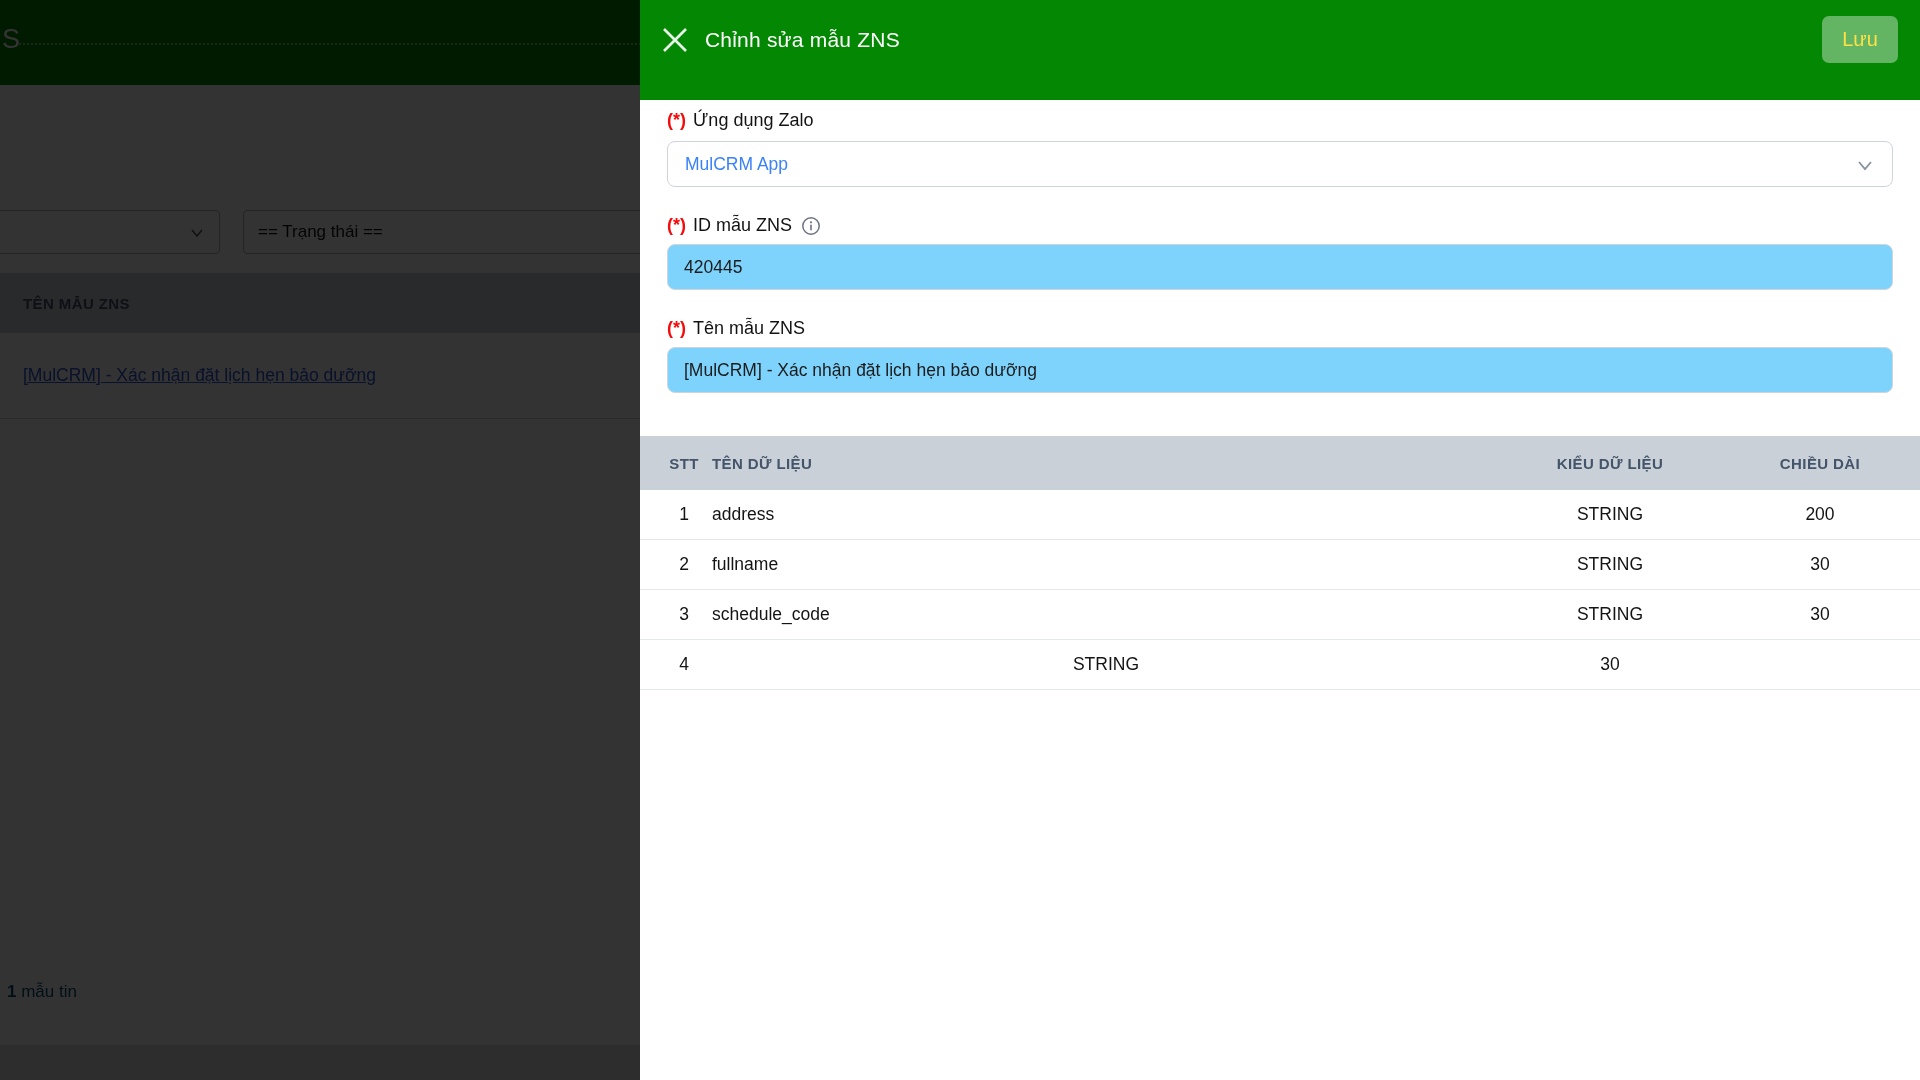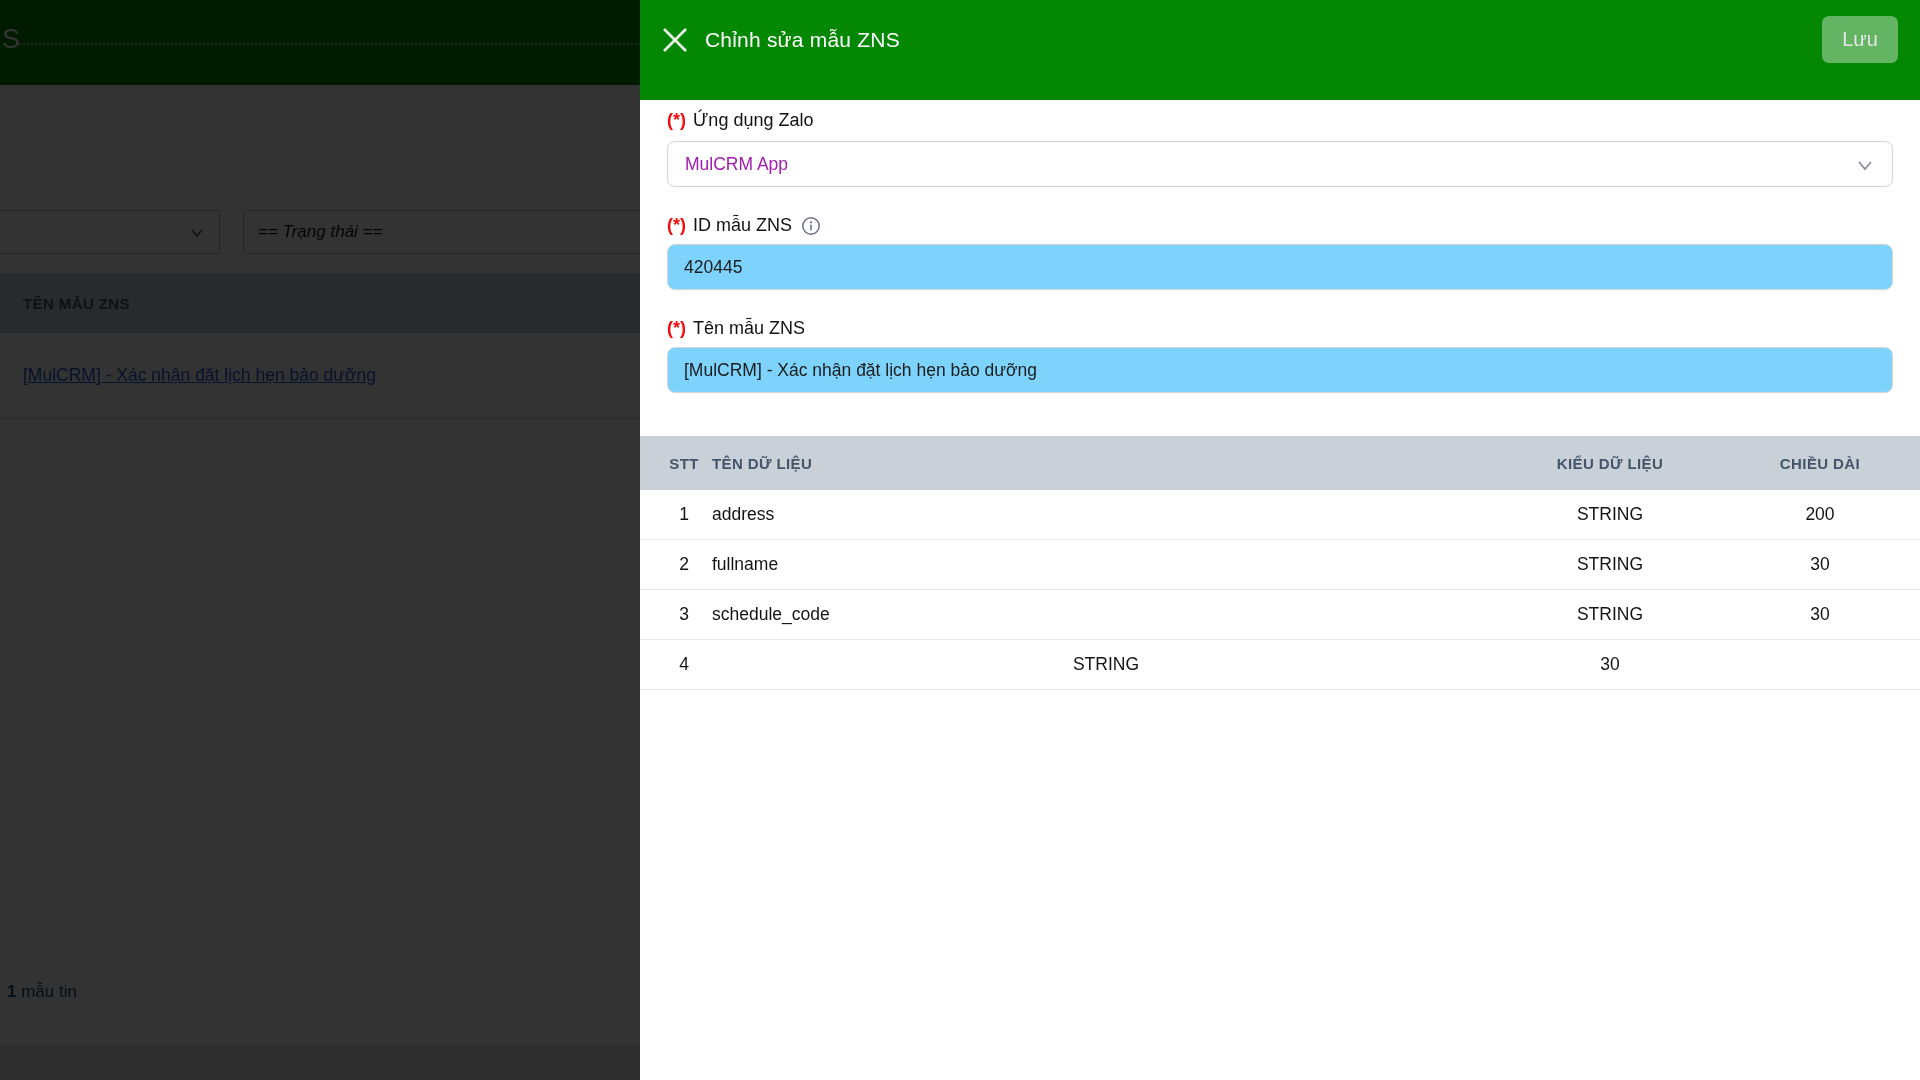--- a/index.html
+++ b/index.html
@@ -8,21 +8,21 @@
 
   
   #bg-page{position:absolute;inset:0;background:#fff;z-index:0;}
   .bg-topbar{position:absolute;top:0;left:0;width:100%;height:85px;background:#048804;}
   .bg-topbar-s{position:absolute;left:2px;top:24px;color:#fff;font-size:27px;font-weight:400;}
   .bg-dotted{position:absolute;left:16px;top:43px;width:900px;border-top:2px dotted rgba(255,255,255,0.5);}
   .bg-select{position:absolute;top:210px;height:44px;background:#fff;border:1px solid #b5b5b5;
              border-radius:4px;box-sizing:border-box;display:flex;align-items:center;
              font-size:17px;color:#121212;}
   .bg-select-1{left:-210px;width:430px;}
-  .bg-select-2{left:243px;width:600px;padding-left:14px;font-style:italic;}
+  .bg-select-2{left:243px;width:600px;padding-left:14px;}
   .bg-chevron{position:absolute;right:14px;top:14px;}
   .bg-thead{position:absolute;left:0;top:273px;width:100%;height:60px;background:#c9d0d7;
             display:flex;align-items:center;padding-left:23px;box-sizing:border-box;
             font-size:15px;font-weight:bold;color:#44546a;letter-spacing:.4px;}
   .bg-row{position:absolute;left:0;top:333px;width:100%;height:86px;background:#fff;
           border-bottom:1px solid #d8d8d8;display:flex;align-items:center;
           padding-left:23px;box-sizing:border-box;}
   .bg-link{color:#2f55d4;text-decoration:underline;font-size:17.5px;cursor:pointer;}
   .bg-count{position:absolute;left:7px;top:982px;font-size:17px;color:#0c4a6e;}
   .bg-count b{font-weight:bold;}
@@ -33,31 +33,31 @@
 
   
   #panel{position:absolute;top:0;left:640px;width:1280px;height:1080px;background:#fff;z-index:10;}
   .panel-header{position:absolute;top:0;left:0;width:100%;height:100px;background:#048804;}
   .close-btn{position:absolute;left:20px;top:25px;width:30px;height:30px;background:none;border:none;
              padding:0;cursor:pointer;}
   .panel-title{position:absolute;left:65px;top:0;height:80px;display:flex;align-items:center;
                color:#fff;font-size:21px;font-weight:500;letter-spacing:.2px;}
   .save-btn{position:absolute;right:22px;top:16px;width:76px;height:47px;
             background:rgba(255,255,255,0.38);border:none;border-radius:7px;
-            color:#e5e5e5;font-size:20px;cursor:pointer;font-family:inherit;}
+            color:#fde047;font-size:20px;cursor:pointer;font-family:inherit;}
 
   .f-label{position:absolute;left:27px;display:flex;align-items:center;gap:7px;
            font-size:18px;font-weight:500;color:#131313;}
   .required{color:#f40b0b;font-weight:600;}
   .lbl-app{top:110px;} .lbl-id{top:215px;} .lbl-name{top:318px;}
   .info-icon{display:inline-flex;margin-left:2px;}
 
   .f-select{position:absolute;left:27px;right:27px;top:141px;height:46px;border:1px solid #cfd4dc;
             border-radius:8px;box-sizing:border-box;display:flex;align-items:center;
-            padding:18px 17px;font-size:17.5px;color:#a21caf;background:#fff;cursor:pointer;}
+            padding:18px 17px;font-size:17.5px;color:#3b82f6;background:#fff;cursor:pointer;}
   .f-select .sel-chevron{position:absolute;right:17px;top:13px;}
   .f-input{position:absolute;left:27px;width:1226px;height:46px;border:1px solid #cfd4dc;
            border-radius:8px;box-sizing:border-box;padding:0 16px;font-size:17.5px;color:#1c1c1c;
            font-family:inherit;outline:none;background:#7dd3fc;}
   .inp-id{top:244px;} .inp-name{top:347px;}
 
   .p-table{position:absolute;left:0;top:436px;width:100%;}
   .p-cols{display:grid;grid-template-columns:56px 1fr 220px 200px;align-items:center;
           padding-left:16px;box-sizing:border-box;}
   .p-thead{height:54px;background:#c9d0d7;font-size:15px;font-weight:bold;color:#44546a;

